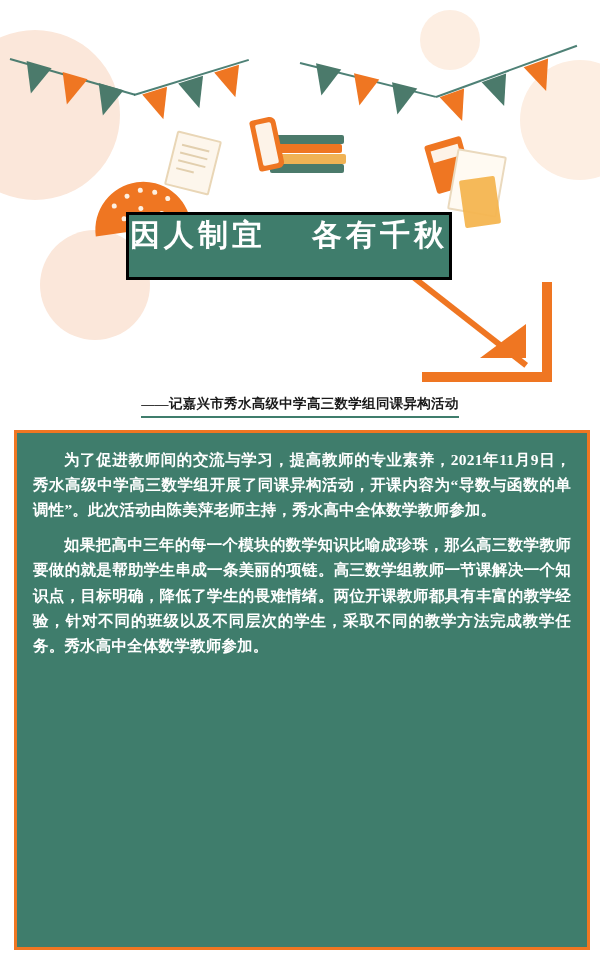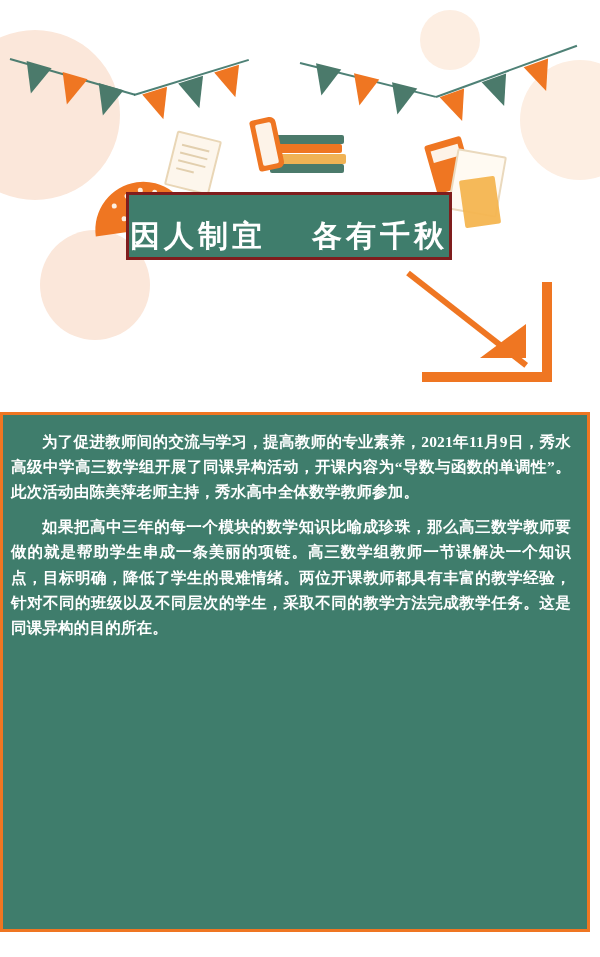--- a/index.html
+++ b/index.html
@@ -115,25 +115,25 @@
   }
   .fan-dots { position: absolute; inset: 0; }
   .fan-dots i {
     position: absolute; width: 5px; height: 5px; border-radius: 50%;
     background: #fdf0e2;
   }
 
   
   .ribbon {
     position: absolute;
-    left: 126px; top: 192px;
+    left: 126px; top: 212px;
     width: 320px; height: 62px;
     background: #3f7d6c;
-    border: 3px solid #7f1d1d;
-    display: flex; align-items: flex-end; justify-content: center;
+    border: 3px solid #000000;
+    display: flex; align-items: flex-start; justify-content: center;
     z-index: 5;
   }
   .ribbon-title {
     color: #ffffff;
     font-size: 30px;
     letter-spacing: 4px;
     font-weight: bold;
     white-space: pre;
     font-family: "Liberation Serif", "DejaVu Serif", serif;
   }
@@ -177,24 +177,24 @@
     color: #1a1a1a;
     border-bottom: 2px solid #3f7d6c;
     padding-bottom: 3px;
     font-weight: bold;
     letter-spacing: .3px;
   }
 
   
   .card {
     position: relative;
-    margin: 12px 10px 0 0;
+    margin: 12px 10px 0 14px;
     background: #3f7d6c;
     border: 3px solid #ef7622;
-    padding: 14px 16px 22px 8px;
+    padding: 14px 16px 22px 16px;
     min-height: 520px;
     box-sizing: border-box;
   }
   .card p {
     margin: 0 0 10px 0;
     color: #ffffff;
     font-size: 15.5px;
     line-height: 1.62;
     text-align: justify;
     text-indent: 2em;
@@ -275,19 +275,22 @@
 
     <div class="ribbon">
       <span class="ribbon-title">因人制宜    各有千秋</span>
     </div>
 
     <div class="ruler">
       <div class="ruler-inner"></div>
     </div>
   </div>
 
+  <div class="subtitle-wrap">
+    <span class="subtitle">——记嘉兴市秀水高级中学高三数学组同课异构活动</span>
+  </div>
 
   <div class="card">
     <p>为了促进教师间的交流与学习，提高教师的专业素养，2021年11月9日，秀水高级中学高三数学组开展了同课异构活动，开课内容为“导数与函数的单调性”。此次活动由陈美萍老师主持，秀水高中全体数学教师参加。</p>
-    <p>如果把高中三年的每一个模块的数学知识比喻成珍珠，那么高三数学教师要做的就是帮助学生串成一条美丽的项链。高三数学组教师一节课解决一个知识点，目标明确，降低了学生的畏难情绪。两位开课教师都具有丰富的教学经验，针对不同的班级以及不同层次的学生，采取不同的教学方法完成教学任务。这是同课异构的目的所在。</p>
+    <p>如果把高中三年的每一个模块的数学知识比喻成珍珠，那么高三数学教师要做的就是帮助学生串成一条美丽的项链。高三数学组教师一节课解决一个知识点，目标明确，降低了学生的畏难情绪。两位开课教师都具有丰富的教学经验，针对不同的班级以及不同层次的学生，采取不同的教学方法完成教学任务。秀水高中全体数学教师参加。</p>
   </div>
 
 </div>
 
 </body></html>

